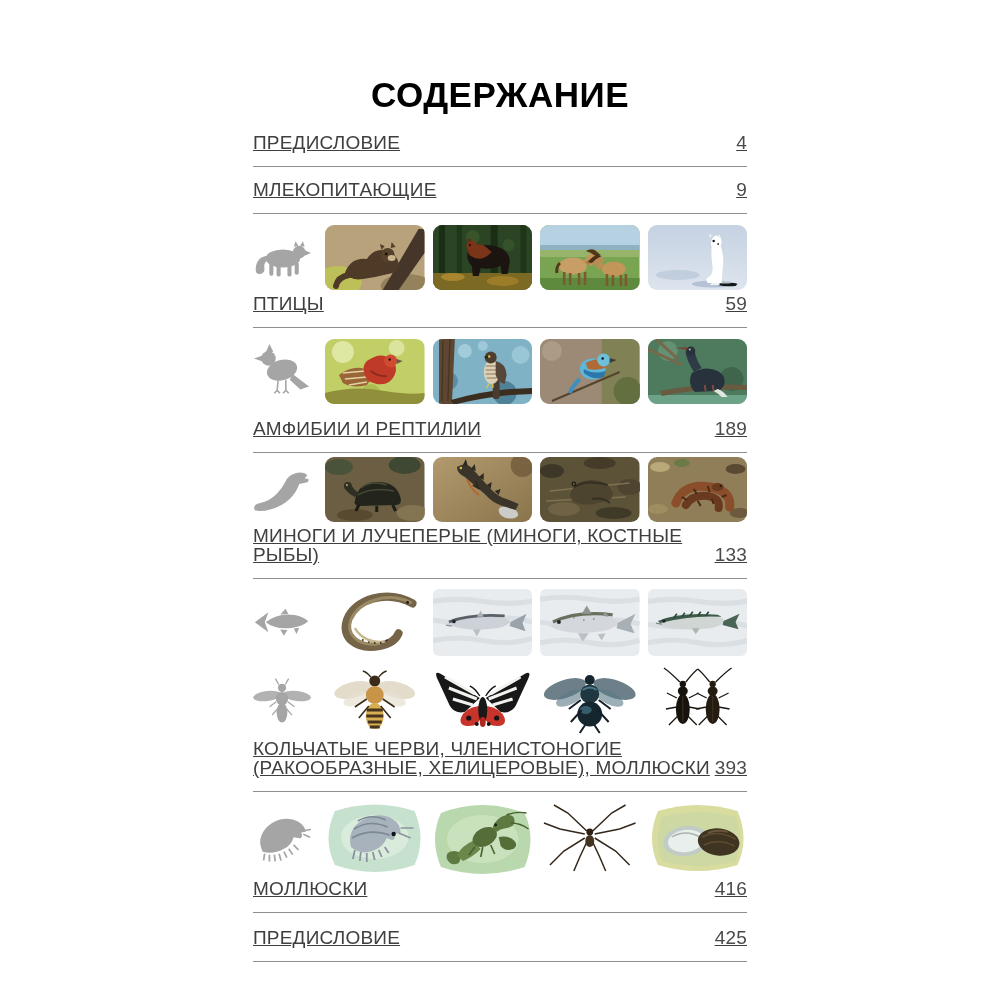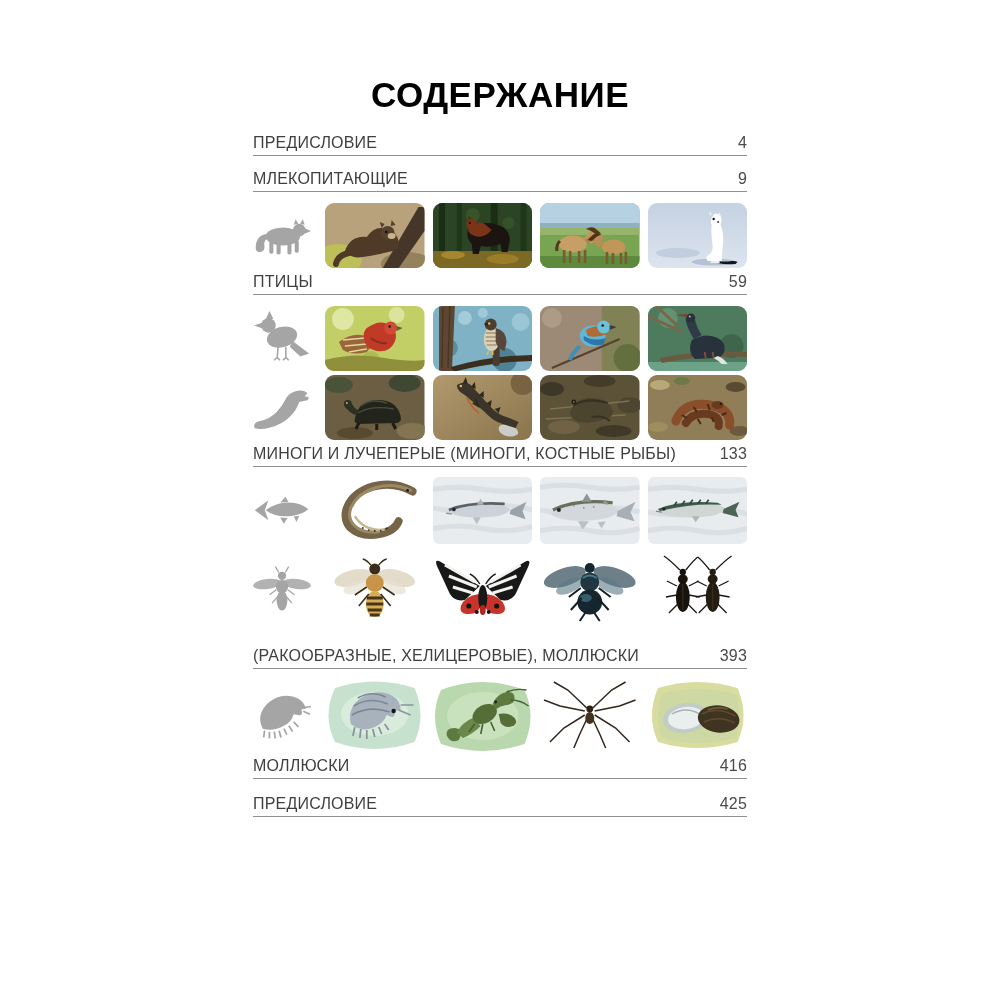--- a/index.html
+++ b/index.html
@@ -1,22 +1,22 @@
 <!DOCTYPE html>
 <html><head>
 <meta charset="utf-8">
 <style>
   html,body{margin:0;padding:0;background:#ffffff;}
   body{width:1000px;height:1000px;position:relative;font-family:"Liberation Sans",sans-serif;}
   .page{position:absolute;left:253px;top:0;width:494px;}
   .title{margin:76px 0 0;font-size:35px;line-height:38px;font-weight:600;letter-spacing:.5px;
          color:#000000;text-align:center;}
   .e{display:flex;justify-content:space-between;align-items:flex-end;
-     font-size:16px;line-height:19px;color:#3f3f3f;letter-spacing:.2px;
-     padding-bottom:3px;border-bottom:1.5px solid #8f8f8f;}
+     font-size:19px;line-height:19px;color:#3f3f3f;letter-spacing:.2px;
+     padding-bottom:14px;border-bottom:1.5px solid #8f8f8f;text-decoration:underline;}
   .e .num{color:#4a4a4a;}
   .mt19{margin-top:19px}.mt15{margin-top:15px}.mt12{margin-top:4px}.mt11{margin-top:11px}
   .mt10{margin-top:10px}.mt7{margin-top:13px}.mt4{margin-top:4px}.mt3{margin-top:3px}
   .strip{display:flex;align-items:stretch;}
   .s65{height:65px}.s67{height:67px}.s70{height:70px}.s72{height:72px}
   .sil{flex:0 0 58px;margin-right:14px;display:flex;align-items:center;justify-content:center;}
   .sil svg{max-width:58px;max-height:60px;}
   .photos{display:flex;flex:1;gap:8px;}
   .ph{flex:1;overflow:hidden;border-radius:9px;background:#fff;}
   .ph.flat{border-radius:6px;}
@@ -225,20 +225,24 @@
           <circle cx="43" cy="12" r="4.5" fill="#28323d"></circle>
           <path d="M39,11 l-12,-2 12,-1z" fill="#7a4434"></path>
           <circle cx="42" cy="10.5" r="1" fill="#c8b89a"></circle>
           <path d="M58,52 l-1,-6 M66,52 l-1,-6" stroke="#8a4a3a" stroke-width="1.8"></path>
           <path d="M70,50 q6,2 10,8 l-6,0 q-4,-4 -8,-6z" fill="#e2e6e2"></path>
         </svg>
       </div>
     </div>
   </div>
 
+  <div class="e mt15">
+    <span>АМФИБИИ И РЕПТИЛИИ</span>
+    <span class="num">189</span>
+  </div>
 
   <div class="strip s65 mt12">
     <div class="sil">
       <svg viewBox="0 0 64 54">
         <path fill="#a5a5a5" d="M2,50 q-3,-6 6,-8 q10,-2 18,-10 q6,-6 10,-14 q3,-7 11,-9 q8,-2 13,2 l-3,4 q7,0 3,4 l-9,2 q-3,9 -10,16 q-9,9 -22,12 q-10,3 -17,1z"></path>
         <path d="M36,26 l7,3 M38,23 l3,7 M50,13 l7,2 M51,10 l4,6" stroke="#a5a5a5" stroke-width="2" fill="none"></path>
       </svg>
     </div>
     <div class="photos">
       <div class="ph" title="pond-turtle">
@@ -471,21 +475,21 @@
           <ellipse cx="65" cy="25" rx="5" ry="4.5" fill="#241c10"></ellipse>
           <ellipse cx="65" cy="43" rx="7" ry="15" fill="#241c10"></ellipse>
           <path d="M35,30 l0,26 M65,30 l0,26" stroke="#3a3226" stroke-width="1"></path>
         </svg>
       </div>
     </div>
   </div>
 
   <div class="e mt3">
     <span>
-      <br>
+      <span>КОЛЬЧАТЫЕ ЧЕРВИ, ЧЛЕНИСТОНОГИЕ</span><br>
       <span>(РАКООБРАЗНЫЕ, ХЕЛИЦЕРОВЫЕ), МОЛЛЮСКИ</span>
     </span>
     <span class="num">393</span>
   </div>
 
   <div class="strip s72 mt11">
     <div class="sil">
       <svg viewBox="0 0 60 50">
         <path fill="#a5a5a5" d="M10,38 q-7,-14 5,-26 q12,-11 27,-7 q10,3 13,12 l-5,1 q2,6 -2,6 l-6,-1 q-2,8 -10,12 q-11,6 -22,3z"></path>
         <path d="M12,40 l-1,7 M17,41 l0,7 M22,41 l1,7 M27,40 l2,7 M32,38 l3,6 M37,35 l4,6 M42,31 l5,5" stroke="#a5a5a5" stroke-width="1.8" fill="none"></path>

